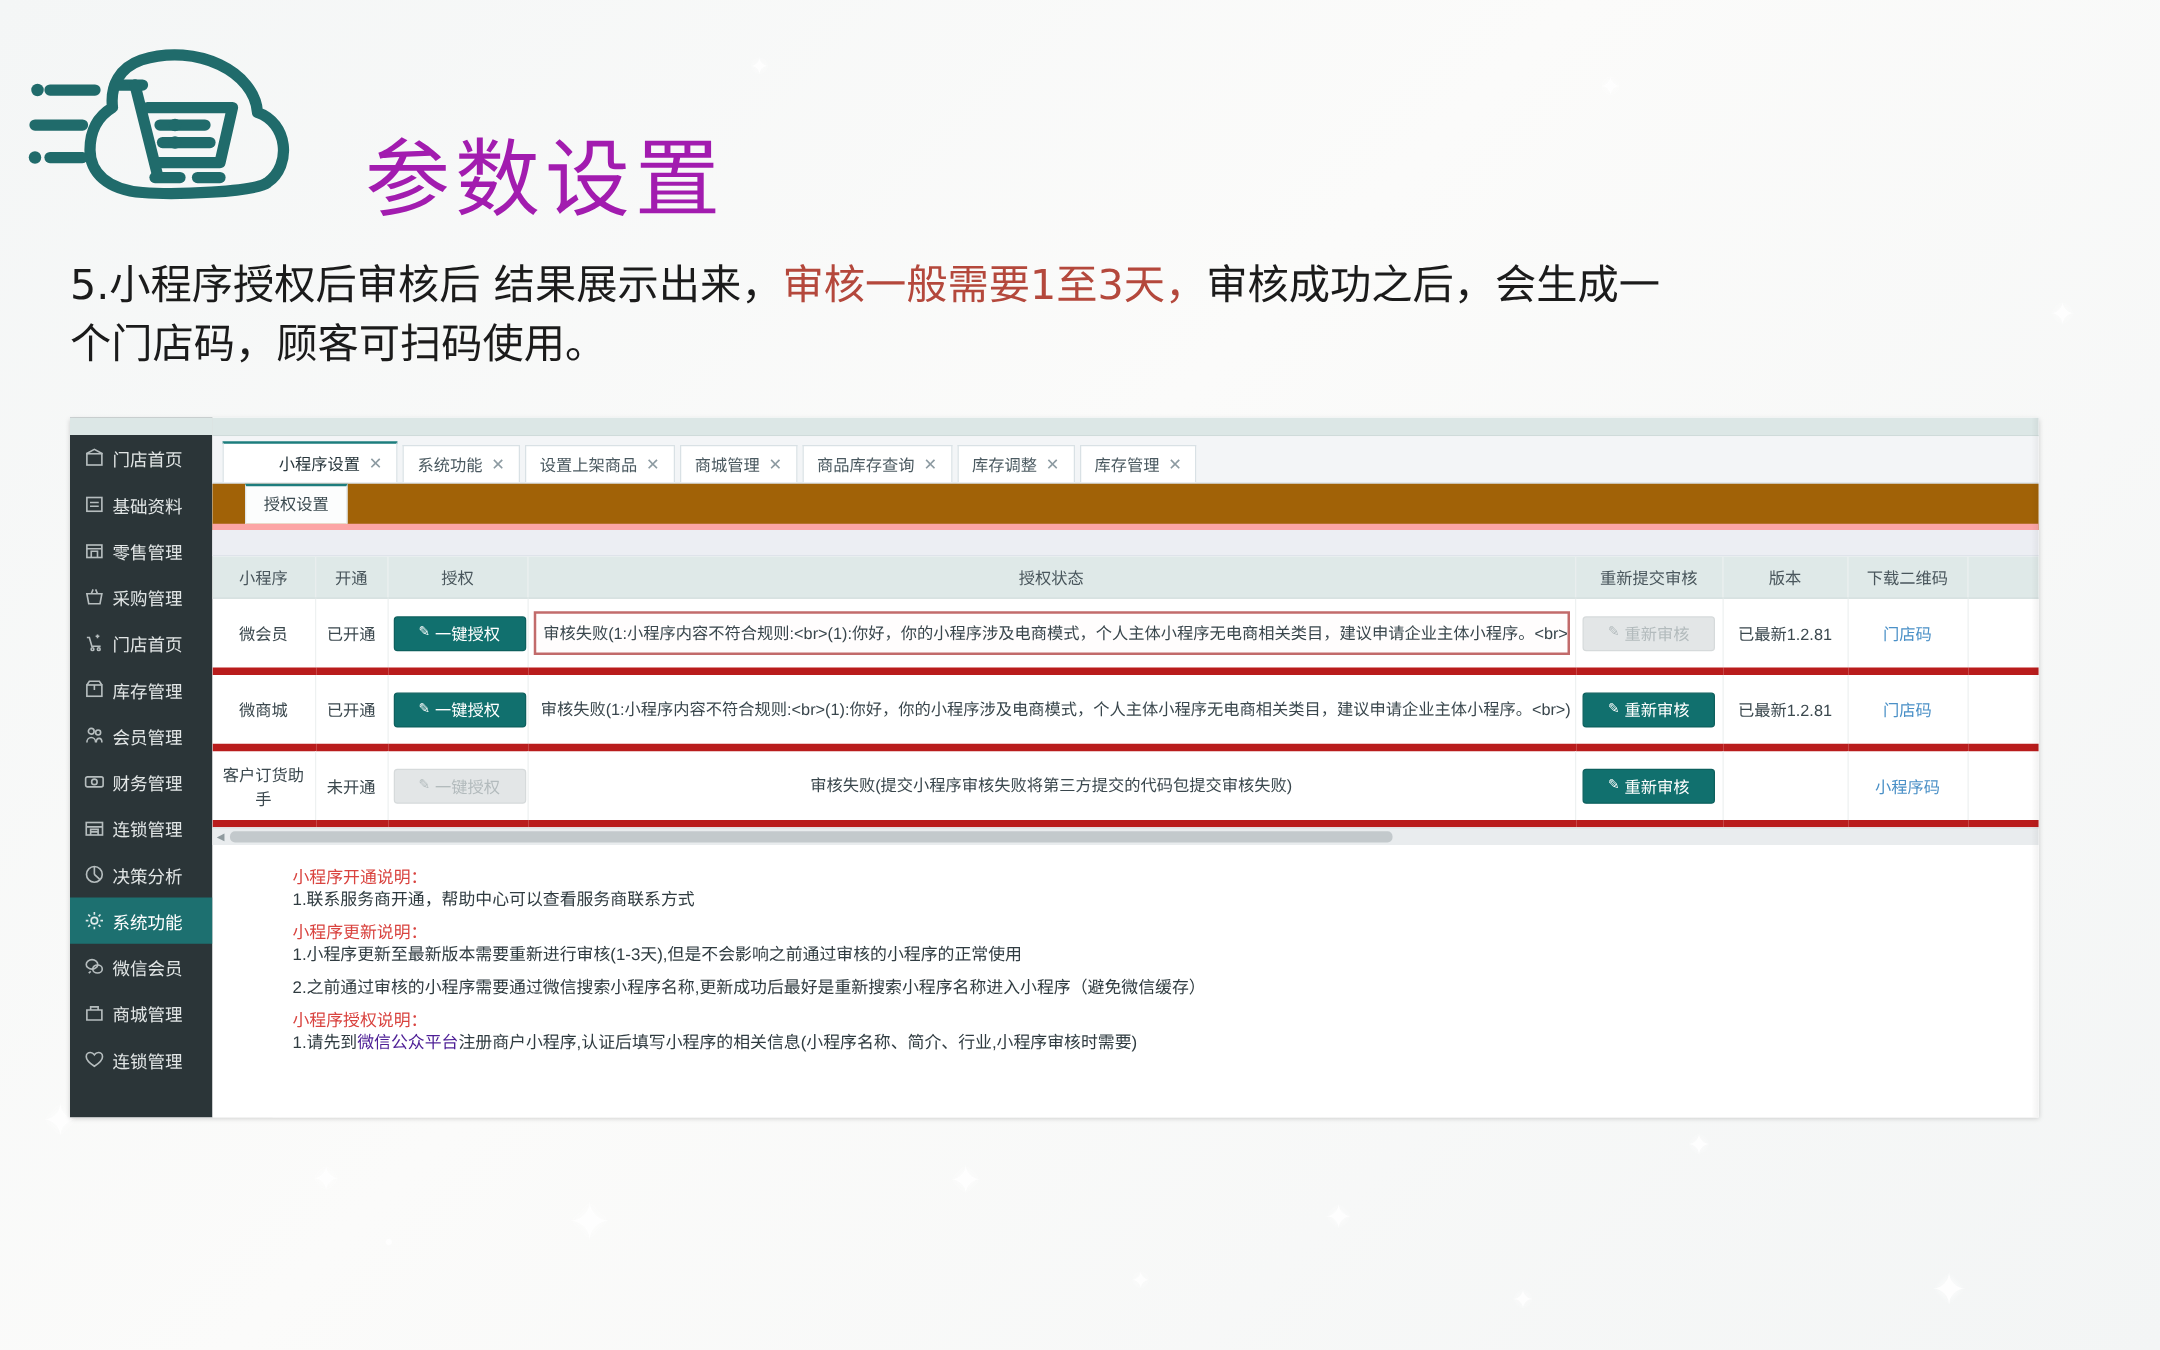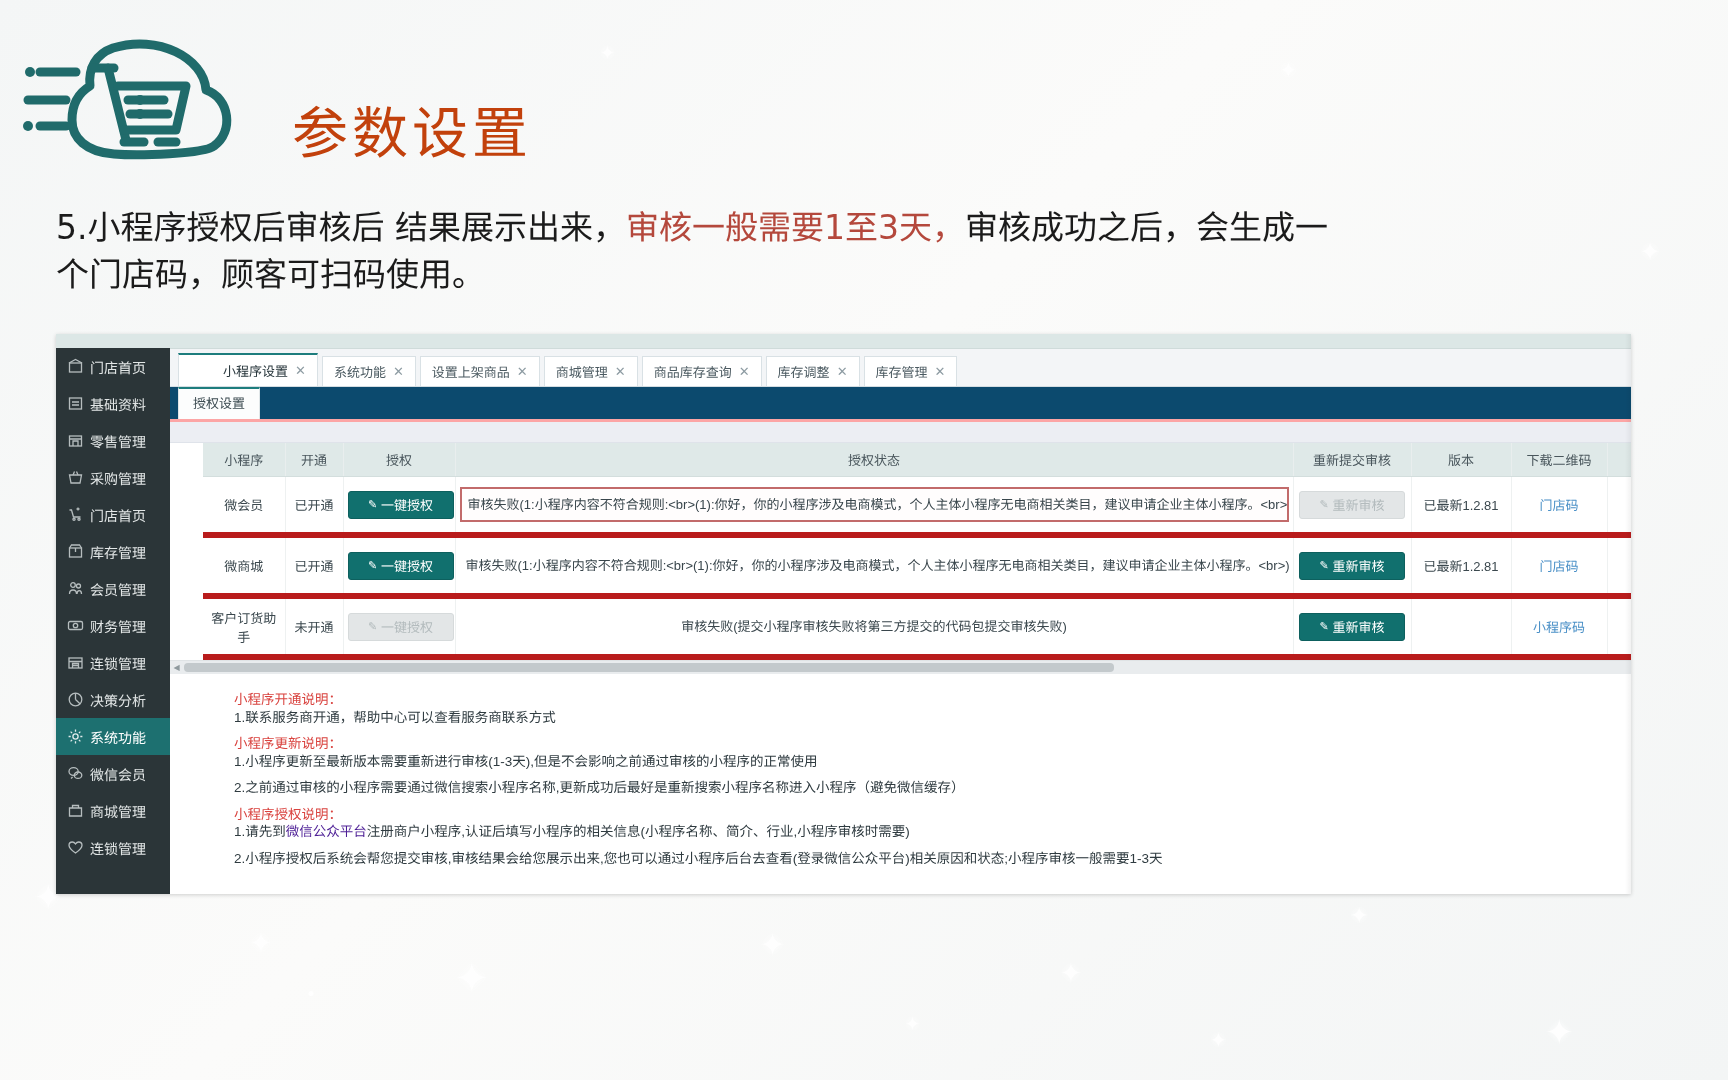--- a/index.html
+++ b/index.html
@@ -44,22 +44,22 @@
     position: absolute;
     left: 18px;
     top: 28px;
     width: 236px;
     height: 140px;
   }
   .slide-title {
     position: absolute;
     left: 292px;
     top: 88px;
-    font-size: 56px;
-    color: #c2410c;
+    font-size: 68px;
+    color: #a21caf;
     letter-spacing: 4px;
     font-family: Liberation Mono, monospace;
     font-weight: 500;
     white-space: nowrap;
   }
 
   
   .intro {
     position: absolute;
     left: 56px;
@@ -175,23 +175,23 @@
     font-size: 13px;
     color: #8d9ba2;
     line-height: 1;
   }
 
   
   .subtabstrip {
     display: flex;
     align-items: flex-end;
     height: 32px;
-    background: #0c4a6e;
-    border-bottom: 3px solid #fca5a5;
-    padding-left: 8px;
+    background: #a16207;
+    border-bottom: 5px solid #fca5a5;
+    padding-left: 26px;
   }
   .subtab {
     height: 30px;
     line-height: 30px;
     padding: 0 14px;
     font-size: 13px;
     color: #3c4b51;
     border-top: 2px solid #1d7d7d;
     border-left: 1px solid #e0e6e8;
     border-right: 1px solid #e0e6e8;
@@ -202,21 +202,20 @@
     height: 20px;
     background: #eceef3;
     border-bottom: 1px solid #dfe3ea;
   }
 
   
   .table-scroll {
     position: relative;
     flex: 0 0 auto;
     overflow: hidden;
-    margin-left: 33px;
   }
   table.grid {
     width: 1600px;
     border-collapse: collapse;
     table-layout: fixed;
     font-size: 13px;
   }
   table.grid th {
     background: #dfe9e8;
     color: #49565c;
@@ -661,17 +660,16 @@
     </div>
 
     <div class="notes" id="notes">
         <div class="note-head">小程序开通说明：</div>
         <div class="note-line">1.联系服务商开通，帮助中心可以查看服务商联系方式</div>
         <div class="note-head">小程序更新说明：</div>
         <div class="note-line">1.小程序更新至最新版本需要重新进行审核(1-3天),但是不会影响之前通过审核的小程序的正常使用</div>
         <div class="note-line">2.之前通过审核的小程序需要通过微信搜索小程序名称,更新成功后最好是重新搜索小程序名称进入小程序（避免微信缓存）</div>
         <div class="note-head">小程序授权说明：</div>
         <div class="note-line"><span>1.请先到</span><span class="wx">微信公众平台</span><span>注册商户小程序,认证后填写小程序的相关信息(小程序名称、简介、行业,小程序审核时需要)</span></div>
-        <div class="note-line">2.小程序授权后系统会帮您提交审核,审核结果会给您展示出来,您也可以通过小程序后台去查看(登录微信公众平台)相关原因和状态;小程序审核一般需要1-3天</div>
       </div>
   </div>
   <div class="window-right-fade"></div>
 </div>
 
 </body></html>

